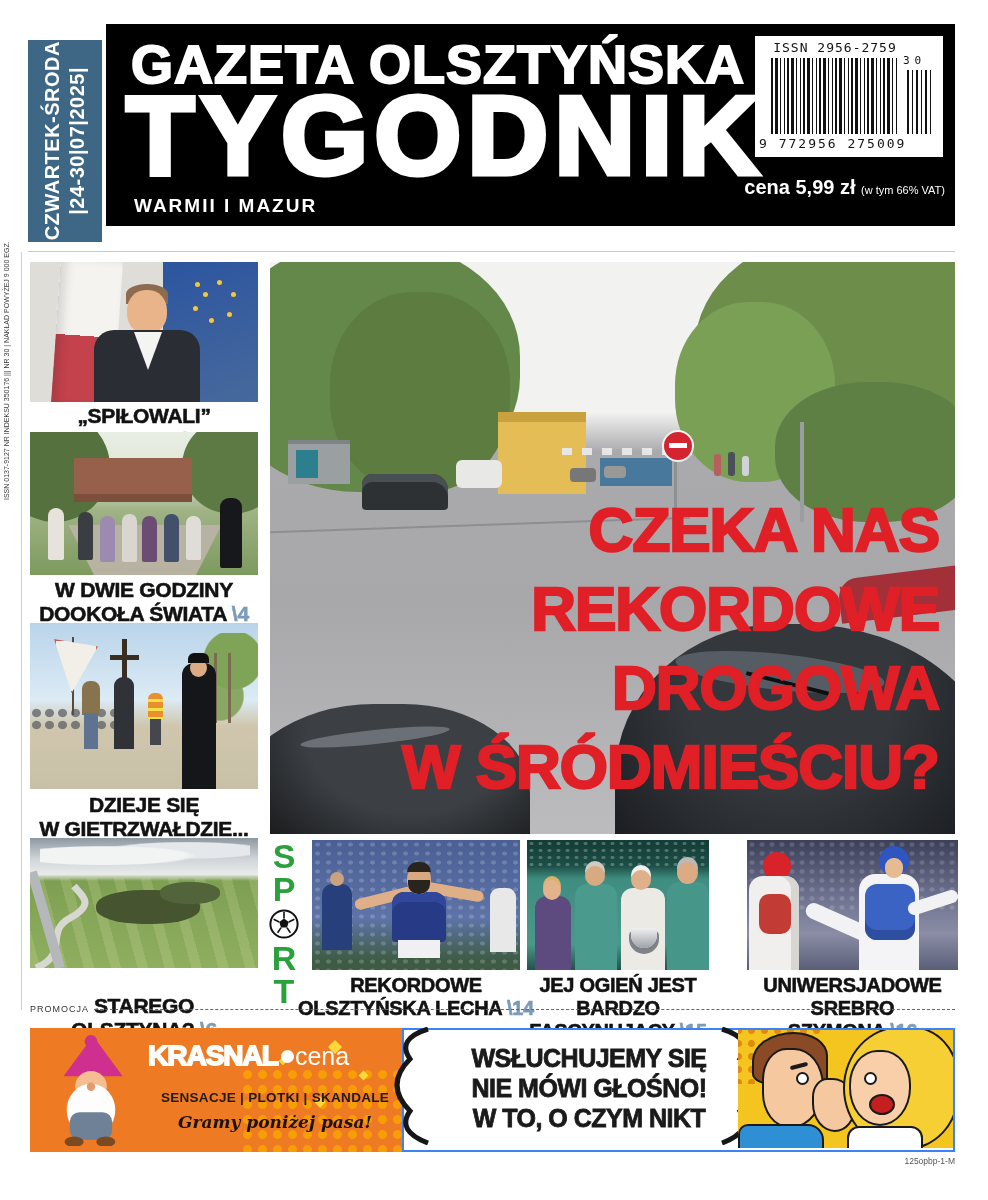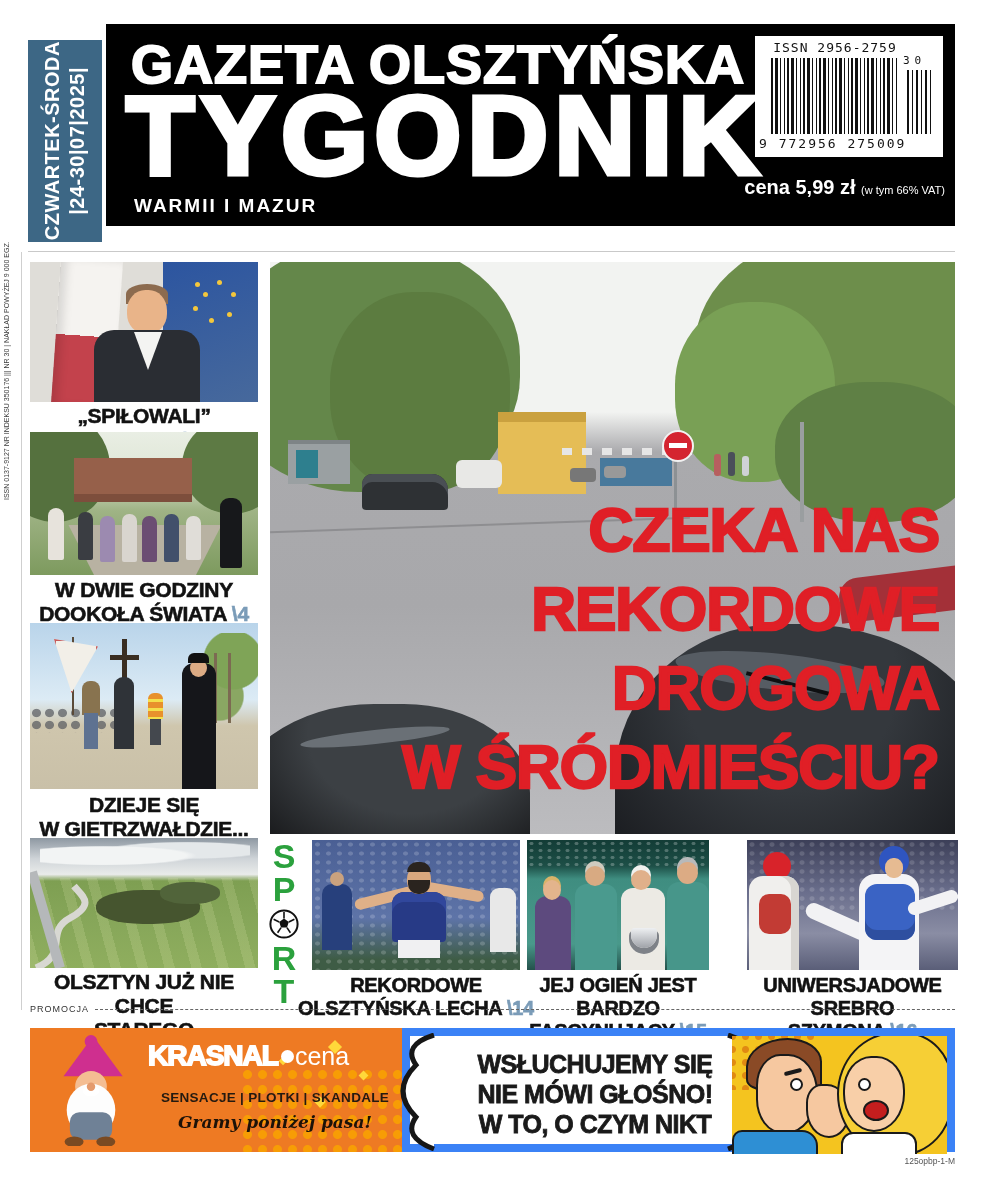--- a/index.html
+++ b/index.html
@@ -51,21 +51,21 @@
   .ad{position:absolute;left:30px;top:1028px;width:925px;height:124px;background:#fff;}
   .ad-left{position:absolute;left:0;top:0;width:372px;height:124px;background:#ee7a23;overflow:hidden;}
   .halftone{position:absolute;right:-8px;bottom:-10px;width:170px;height:95px;background-image:radial-gradient(#f9a300 4px,transparent 5px);background-size:15px 15px;opacity:.85;}
   .diam{position:absolute;width:10px;height:10px;background:#ffd83a;transform:rotate(45deg);}
   .kr-brand{position:absolute;left:118px;top:12px;white-space:nowrap;color:#fff;}
   .kr-brand .b{font-size:28px;font-weight:700;-webkit-text-stroke:1.8px #fff;letter-spacing:-1px;}
   .kr-dot{display:inline-block;width:13px;height:13px;background:#fff;border-radius:50%;margin:0 1px 2px 3px;}
   .kr-brand .i{font-size:25px;font-weight:400;}
   .kr-tag{position:absolute;left:120px;top:62px;width:250px;text-align:center;font-size:13.5px;font-weight:700;color:#241a10;letter-spacing:.3px;}
   .kr-slogan{position:absolute;left:120px;top:84px;width:250px;text-align:center;font-family:"DejaVu Serif",serif;font-style:italic;font-weight:700;font-size:17px;color:#1c1208;}
-  .ad-right{position:absolute;left:372px;top:0;width:553px;height:124px;background:#fff;border:8px solid #3b82f6;box-sizing:border-box;}
+  .ad-right{position:absolute;left:372px;top:0;width:553px;height:124px;background:#fff;border:2px solid #3b82f6;box-sizing:border-box;}
   .bubble-txt{position:absolute;left:30px;top:13px;width:310px;text-align:center;font-size:25px;line-height:30px;font-weight:700;color:#1a1a1a;-webkit-text-stroke:.8px #1a1a1a;letter-spacing:-.5px;}
   .comic{position:absolute;right:0;top:0;width:215px;height:118px;background:#f4c41f;overflow:hidden;}
   .comic .dots{position:absolute;left:-6px;top:-6px;width:90px;height:60px;background-image:radial-gradient(#e08a12 3px,transparent 4px);background-size:13px 13px;}
   .ad-code{position:absolute;left:855px;top:1156px;width:100px;text-align:right;font-size:8.5px;color:#555;}
 </style>
 </head>
 <body>
 
 <div class="page">
 
@@ -150,21 +150,21 @@
     <div class="el" style="left:10px;top:2px;width:210px;height:26px;background:radial-gradient(ellipse at 30% 60%,#f2f4f4 0 40%,transparent 45%),radial-gradient(ellipse at 70% 40%,#e4e8ea 0 35%,transparent 40%);"></div>
     <div class="el" style="left:0;top:40px;width:228px;height:90px;background:repeating-linear-gradient(75deg,rgba(250,250,200,.14) 0 10px,transparent 10px 26px);"></div>
     <div class="el" style="left:66px;top:52px;width:104px;height:34px;background:#46552f;border-radius:45%;"></div>
     <div class="el" style="left:130px;top:44px;width:60px;height:22px;background:#51643a;border-radius:45%;"></div>
     <svg style="position:absolute;left:0;top:24px;" width="120" height="106" viewBox="0 0 120 106">
       <path d="M6,106 C40,92 14,70 40,56 C66,42 52,34 44,24" stroke="#d8d8d2" stroke-width="7" fill="none"></path>
       <path d="M2,10 L30,106" stroke="#b5b8ba" stroke-width="10" fill="none"></path>
     </svg>
   </div>
   <div class="story-hl hl-s" style="left:30px;top:970px;width:228px;">
-    <span>OLSZTYN JUŻ NIE CHCE</span><br>
+    <br>
     <span>STAREGO OLSZTYNA?</span> <span class="pg">\6</span>
   </div>
 
   <div class="ph" style="left:270px;top:262px;width:685px;height:572px;background:linear-gradient(180deg,#f2f3f1 0 150px,#aaaaad 190px,#a8a8ab 60%,#bcbcbf 100%)">
     <div class="el" style="left:-50px;top:-20px;width:300px;height:250px;background:#64874a;border-radius:46%;"></div>
     <div class="el" style="left:60px;top:30px;width:180px;height:200px;background:#5c7c40;border-radius:46%;"></div>
     <div class="el" style="left:228px;top:150px;width:88px;height:82px;background:#e5bd56;box-shadow:inset 0 10px 0 #caa13f;"></div>
     <div class="el" style="left:330px;top:196px;width:72px;height:28px;background:#48799c;"></div>
     <div class="el" style="right:-60px;top:-30px;width:320px;height:250px;background:#6d8e4b;border-radius:46%;"></div>
     <div class="el" style="right:120px;top:40px;width:160px;height:180px;background:#79a055;border-radius:46%;"></div>

